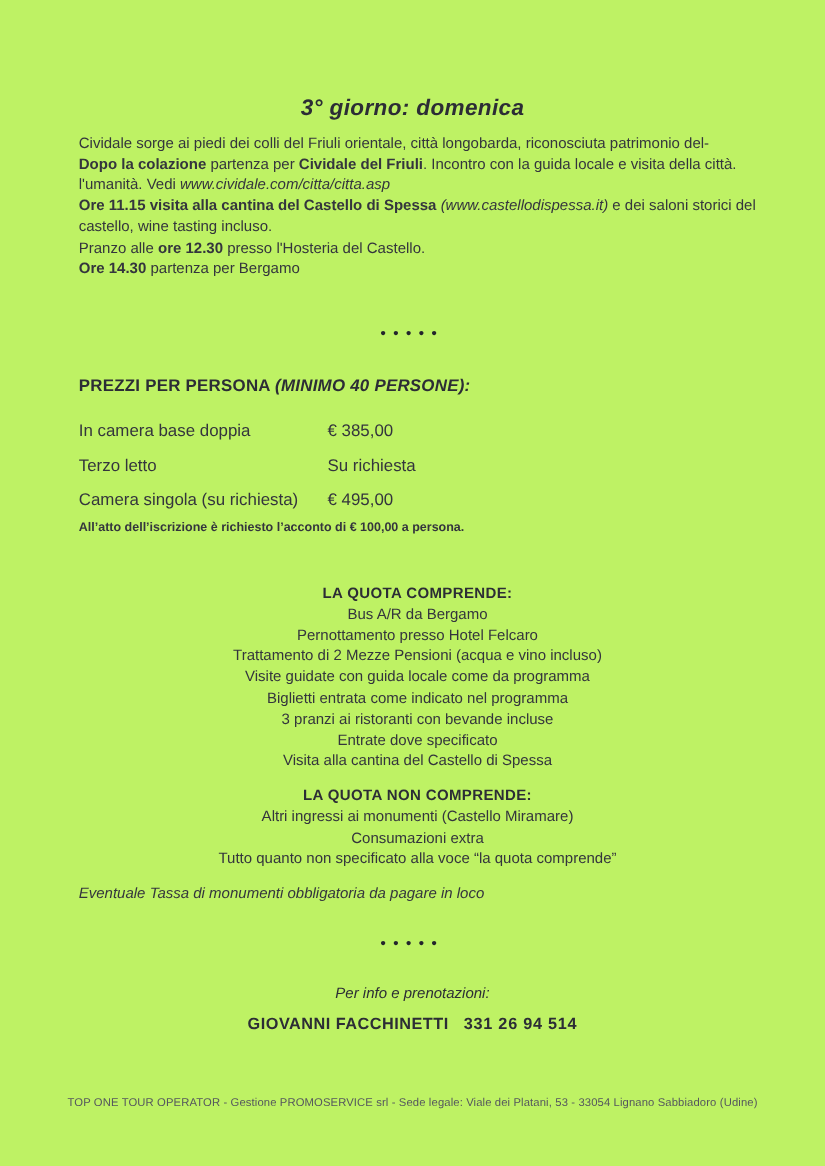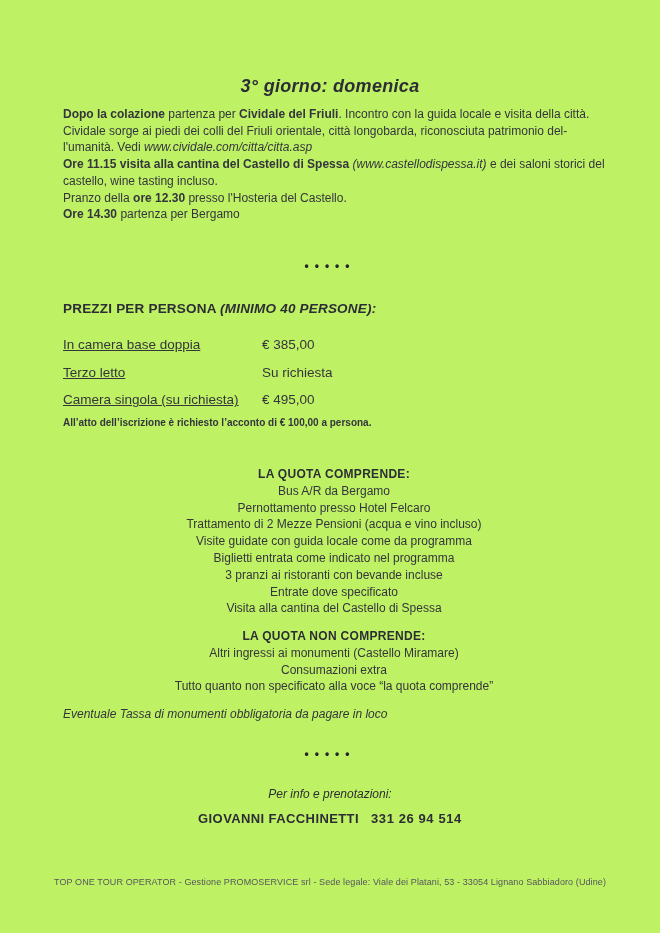--- a/index.html
+++ b/index.html
@@ -34,21 +34,21 @@
   .sep2{top:747px;}
   .prices-heading{
     top:301px;left:63px;
     font-size:13.5px;font-weight:700;color:#2c2d35;letter-spacing:.2px;text-align:center;
   }
   .price-table{
     top:331px;left:63px;width:420px;
     font-size:13.5px;
   }
   .price-row{display:flex;height:27.5px;align-items:center;}
-  .price-label{width:199px;flex:0 0 199px;text-decoration:underline;}
+  .price-label{width:199px;flex:0 0 199px;}
   .price-value{flex:1;}
   .deposit-note{
     top:417px;left:63px;font-size:10px;font-weight:bold;
   }
   .section{
     left:63px;width:542px;
     font-size:12px;line-height:16.8px;text-align:center;
   }
   .included-section{top:466px;}
   .excluded-section{top:628px;}
@@ -71,26 +71,26 @@
   }
 </style>
 </head>
 <body>
 
 <div class="page">
 
   <div class="abs centered day-title">3° giorno: domenica</div>
 
   <div class="abs itinerary">
+      <div class="text-line"><span>Cividale sorge ai piedi dei colli del Friuli orientale, città longobarda, riconosciuta patrimonio del-</span></div>
       <div class="text-line"><span class="b">Dopo la colazione</span><span> partenza per </span><span class="b">Cividale del Friuli</span><span>. Incontro con la guida locale e visita della città.</span></div>
-      <div class="text-line"><span>Cividale sorge ai piedi dei colli del Friuli orientale, città longobarda, riconosciuta patrimonio del-</span></div>
       <div class="text-line"><span>l'umanità. Vedi </span><span class="i">www.cividale.com/citta/citta.asp</span></div>
       <div class="text-line"><span class="b">Ore 11.15 visita alla cantina del Castello di Spessa</span><span> </span><span class="i">(www.castellodispessa.it)</span><span> e dei saloni storici del</span></div>
       <div class="text-line"><span>castello, wine tasting incluso.</span></div>
-      <div class="text-line"><span>Pranzo della </span><span class="b">ore 12.30</span><span> presso l'Hosteria del Castello.</span></div>
+      <div class="text-line"><span>Pranzo alle </span><span class="b">ore 12.30</span><span> presso l'Hosteria del Castello.</span></div>
       <div class="text-line"><span class="b">Ore 14.30</span><span> partenza per Bergamo</span></div>
     </div>
 
   <div class="abs centered sep sep1">•••••</div>
 
   <div class="abs prices-heading"><span class="b">PREZZI PER PERSONA </span><span class="b i">(MINIMO 40 PERSONE):</span></div>
 
   <div class="abs price-table">
     <div class="price-row">
       <span class="price-label">In camera base doppia</span>

